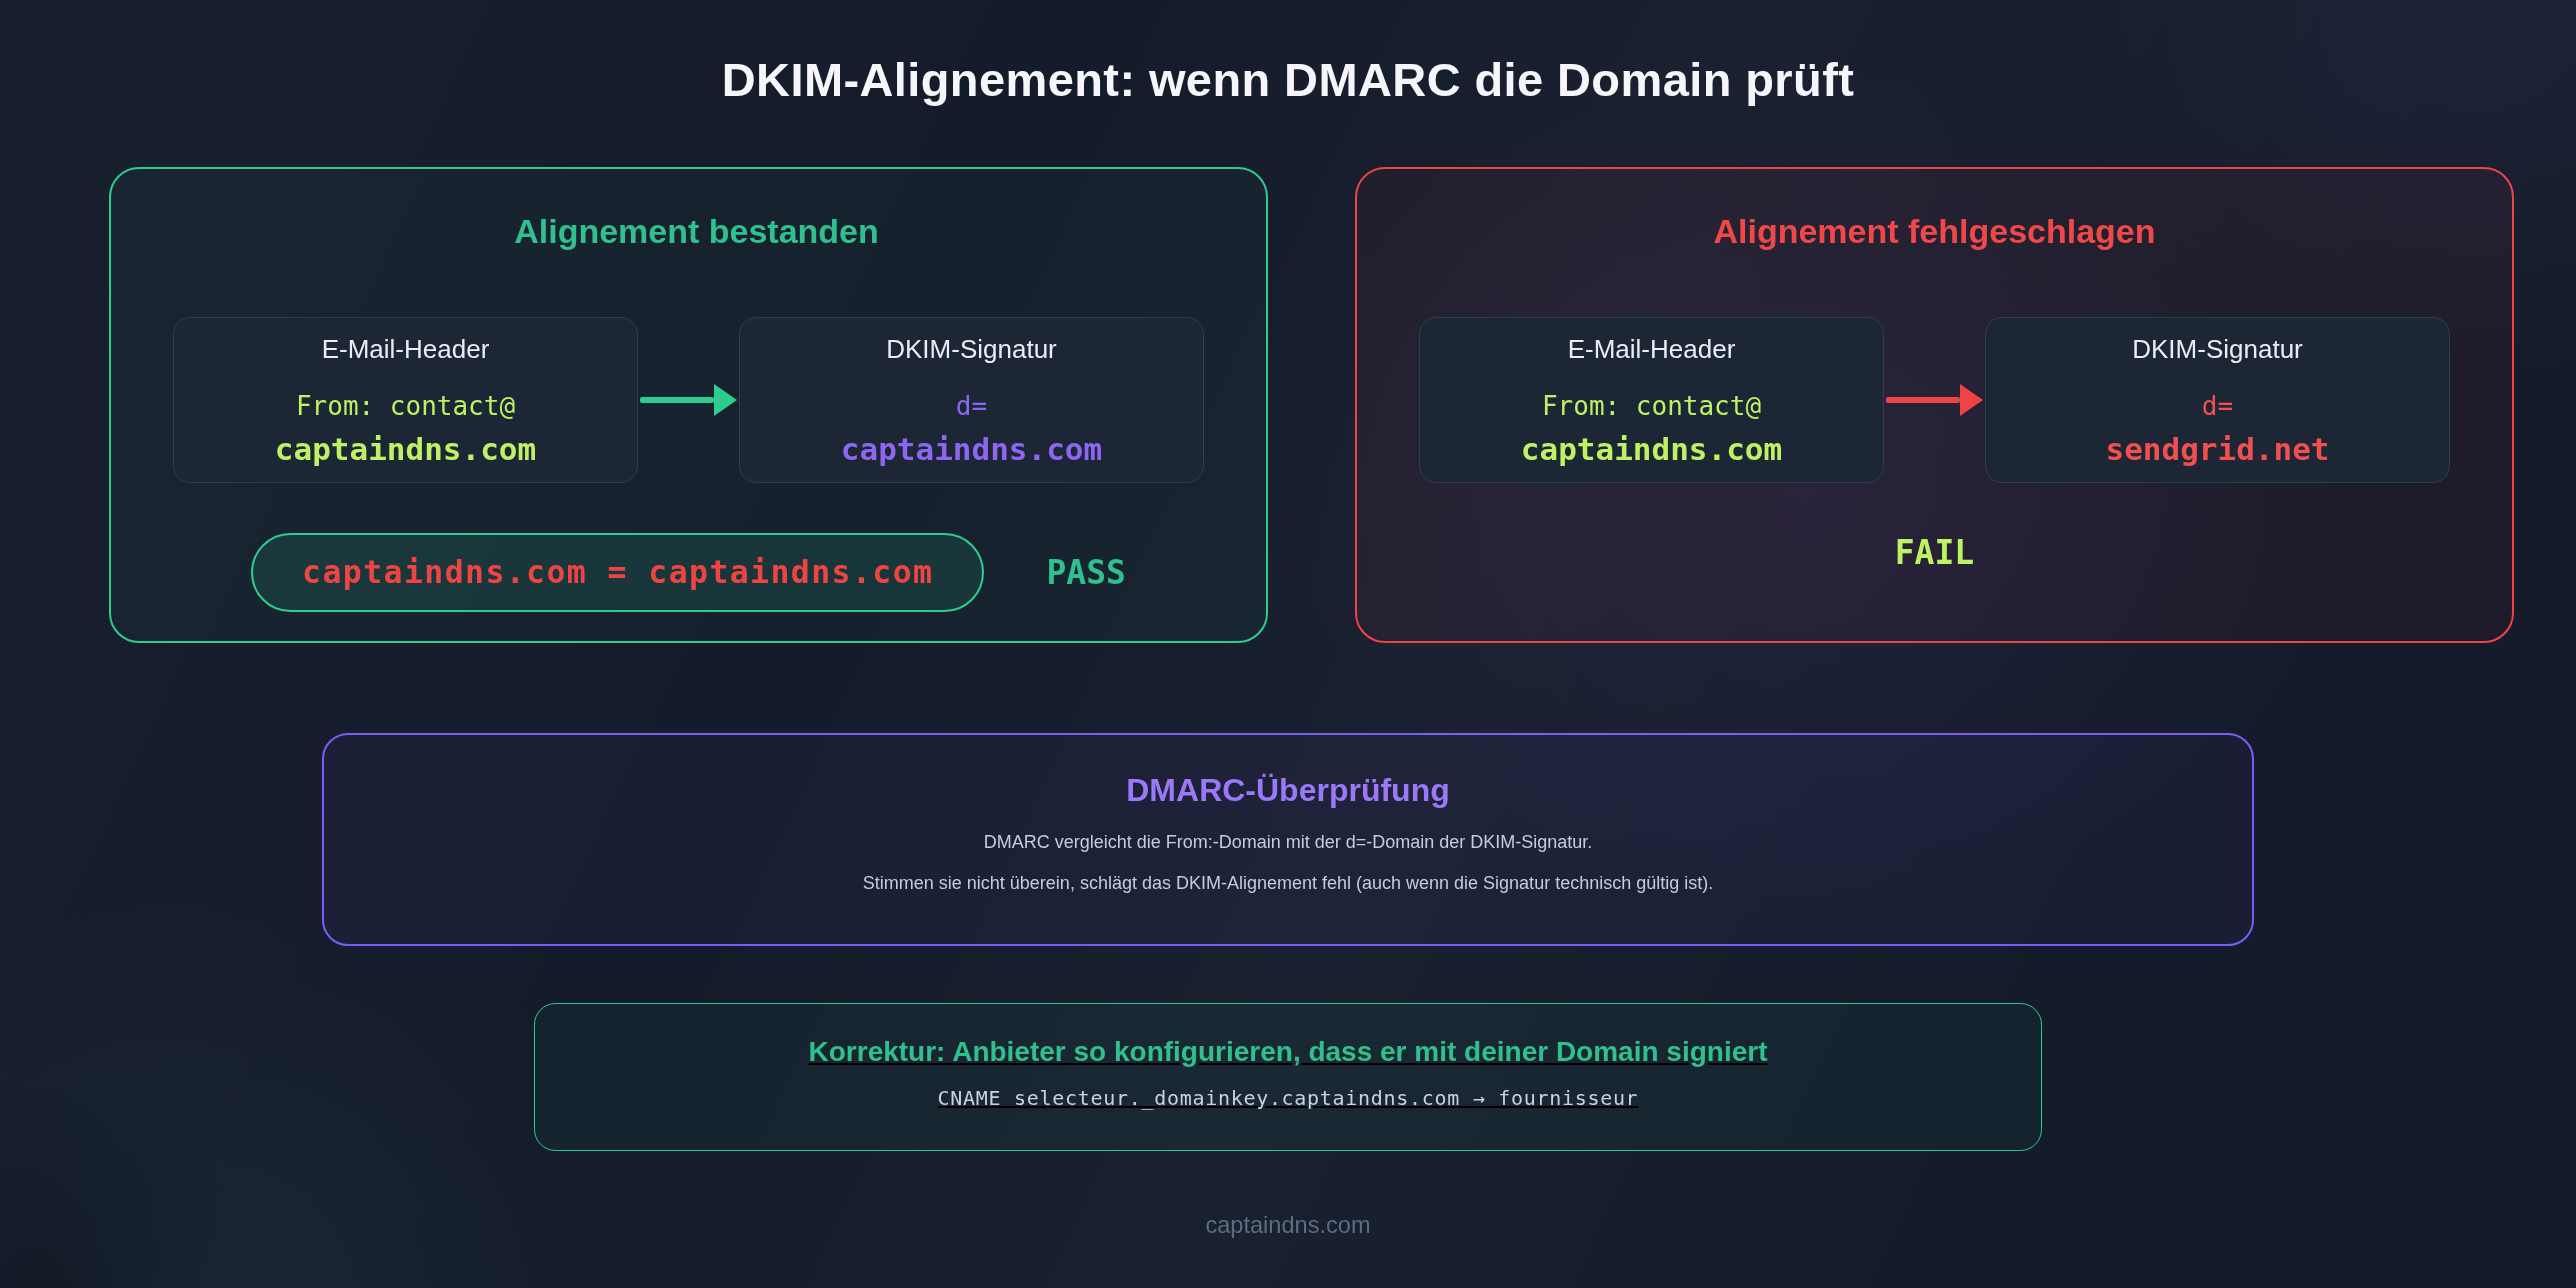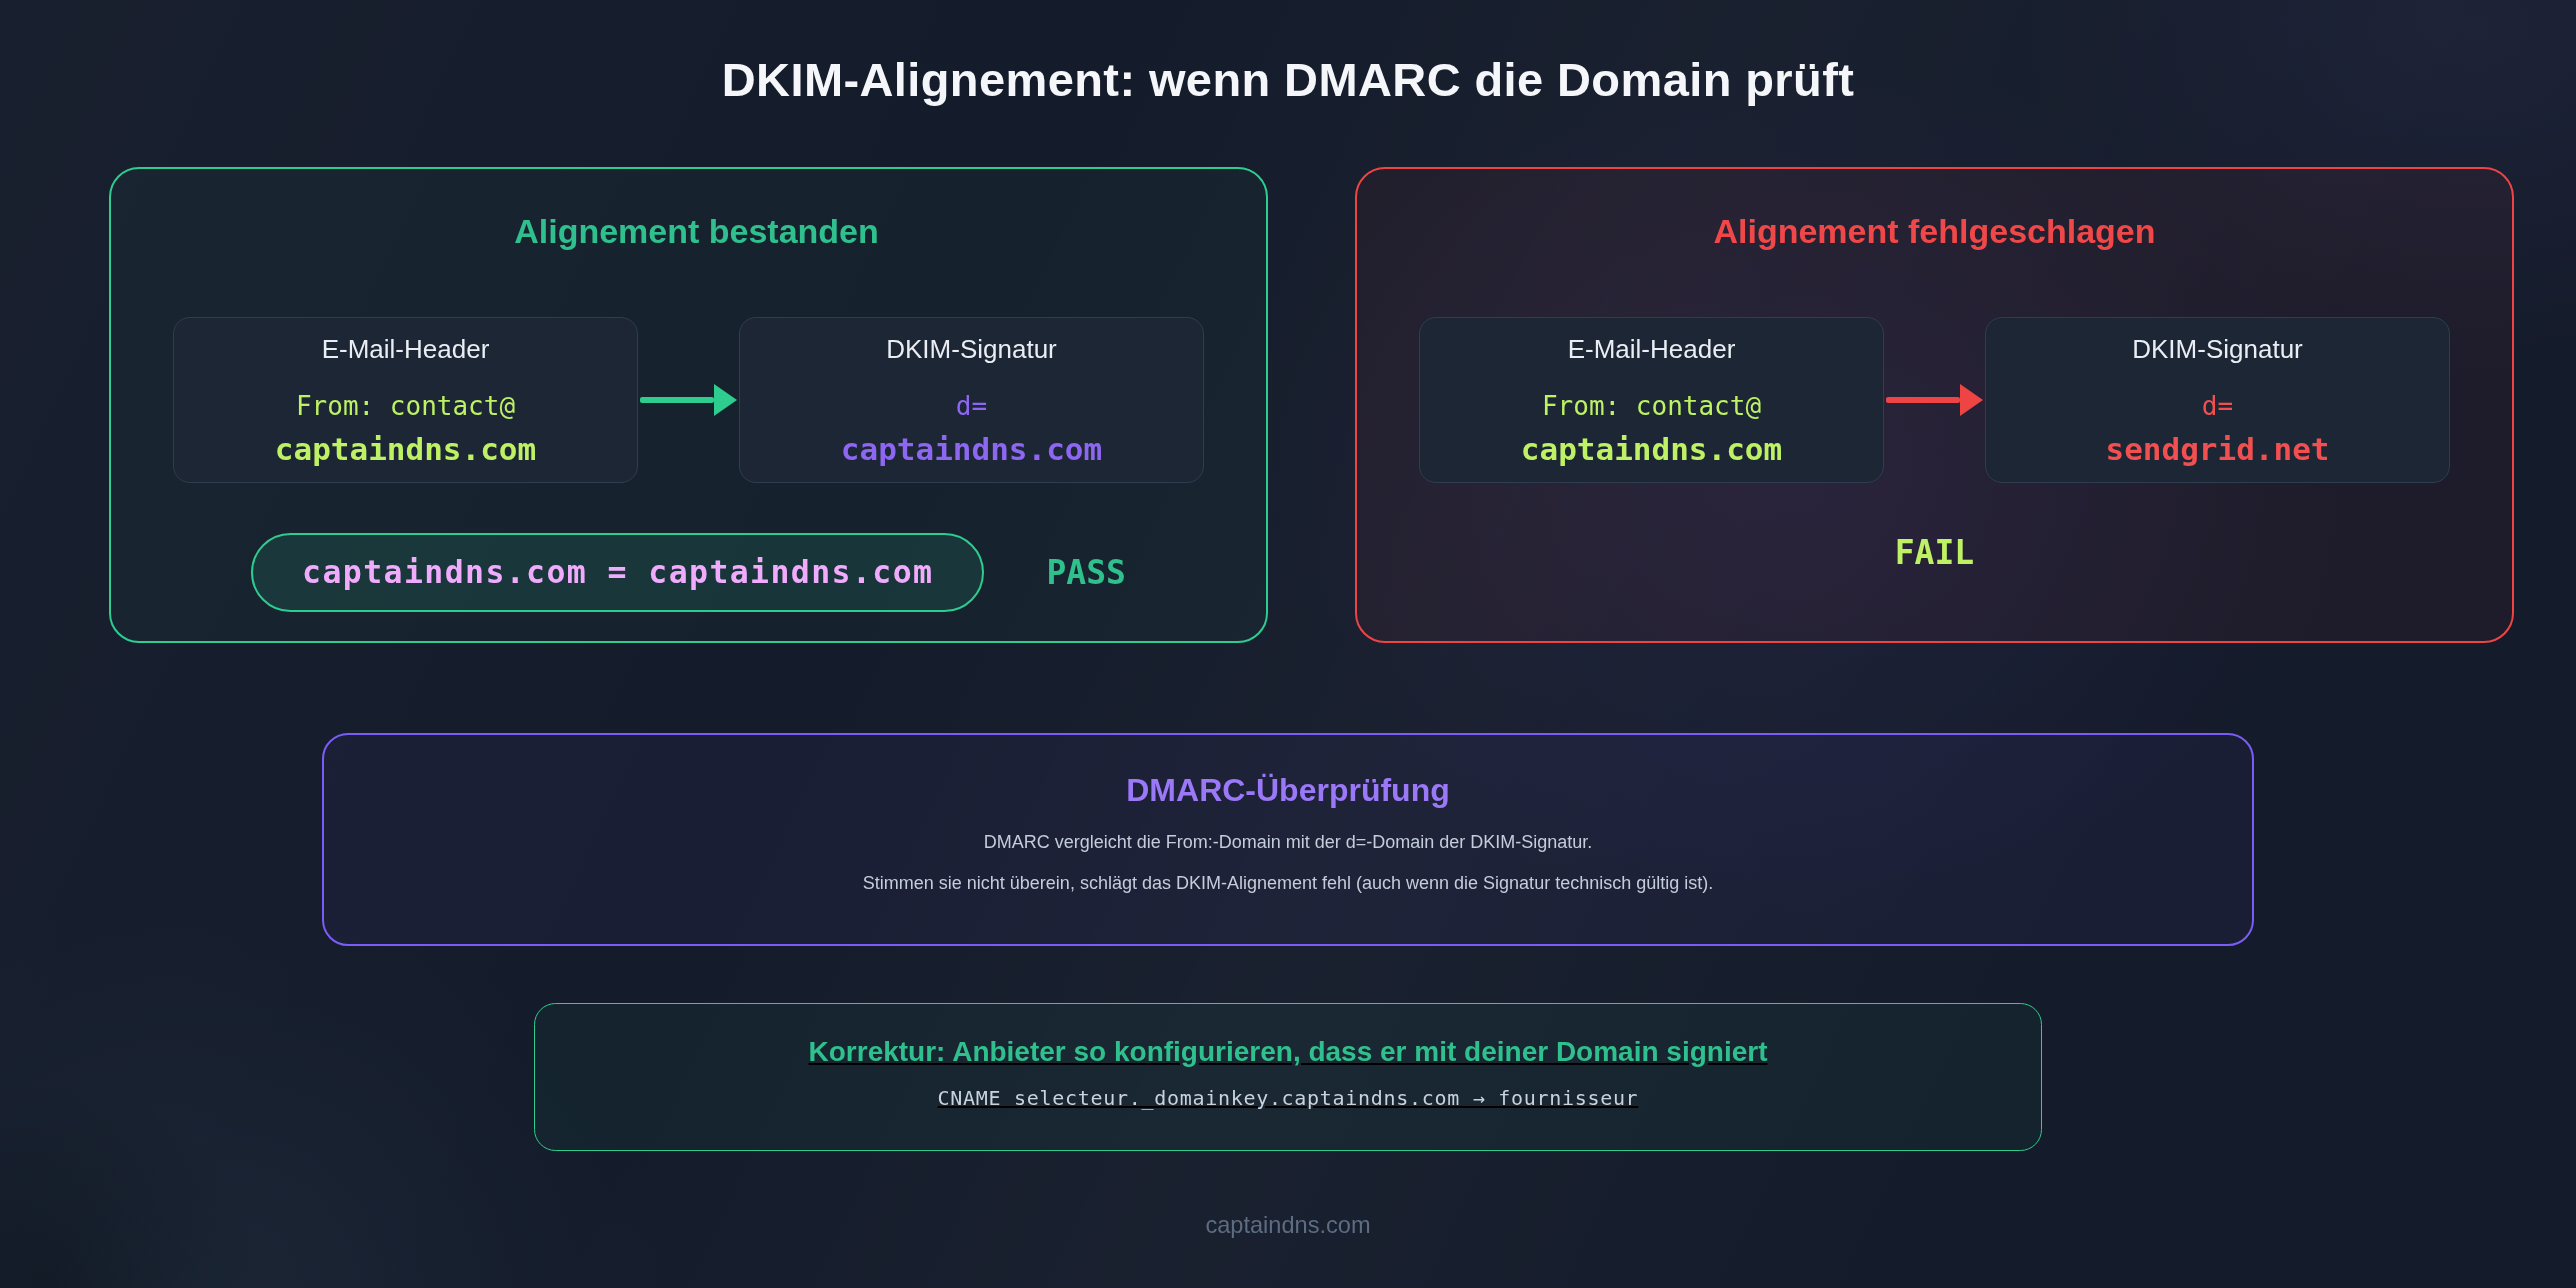--- a/index.html
+++ b/index.html
@@ -53,21 +53,21 @@
   .panel.pass .head{border-left:23px solid #2ecc8e;}
   .panel.fail .shaft{background:#ef4444;}
   .panel.fail .head{border-left:23px solid #ef4444;}
 
   .verdict-row{display:flex;align-items:center;justify-content:center;margin-top:50px;gap:62px;}
   .pill{
     border-radius:43px;padding:19.3px 49px;
     font-family:"DejaVu Sans Mono","Liberation Mono",monospace;
     font-size:31.5px;font-weight:700;letter-spacing:1.4px;white-space:nowrap;
   }
-  .panel.pass .pill{border:2.9px solid #2ecc8e;background:rgba(46,204,142,0.12);color:#f0abfc;}
+  .panel.pass .pill{border:2.9px solid #2ecc8e;background:rgba(46,204,142,0.12);color:#ef4444;}
   .panel.fail .pill{border:2.9px solid #ef4444;background:rgba(239,68,68,0.12);color:#f25050;}
   .verdict{font-family:"DejaVu Sans Mono","Liberation Mono",monospace;font-size:33px;font-weight:700;}
   .panel.pass .verdict{color:#2fc08d;}
   .panel.fail .verdict{color:#bef264;}
 
   
   .dmarc-box{
     position:absolute;left:322px;top:733px;width:1932px;height:213px;box-sizing:border-box;
     border:2.1px solid #7c5cf6;border-radius:26px;background:rgba(139,92,246,0.05);
     text-align:center;

